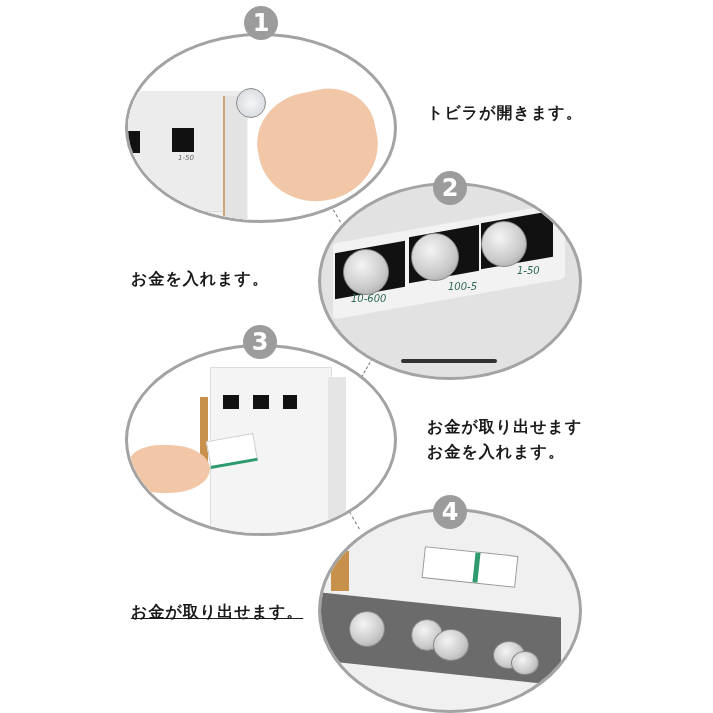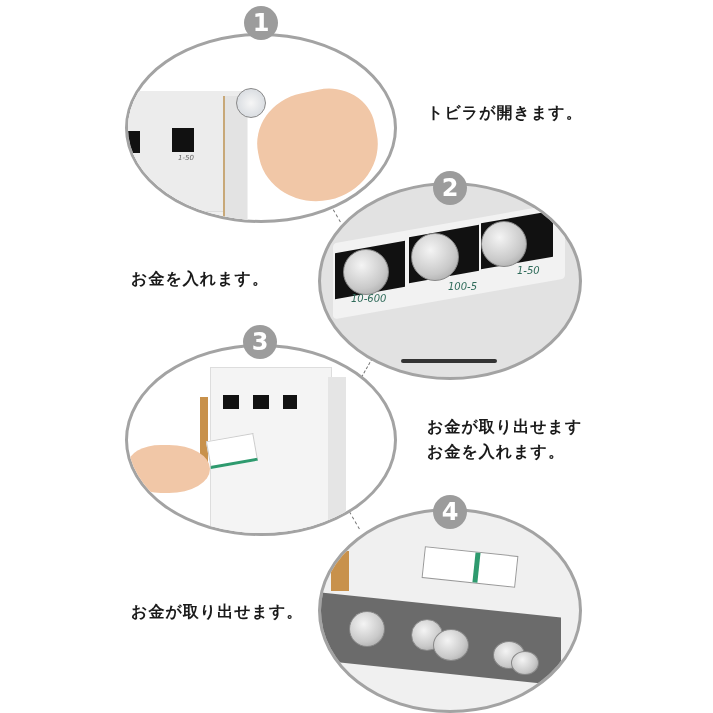--- a/index.html
+++ b/index.html
@@ -69,13 +69,13 @@
   <div class="abs" style="left:102px;top:40px;width:92px;height:30px;background:#fff;border:1px solid #999;transform:rotate(6deg);">
     <div class="abs" style="left:50px;top:0;width:5px;height:30px;background:#2e9a6e;"></div>
   </div>
   <div class="abs" style="left:0;top:94px;width:240px;height:68px;background:#6b6b6b;transform:skewY(6deg);"></div>
   <div class="coin" style="left:28px;top:100px;width:34px;height:34px;"></div>
   <div class="coin" style="left:90px;top:108px;width:30px;height:30px;"></div>
   <div class="coin" style="left:112px;top:118px;width:34px;height:30px;"></div>
   <div class="coin" style="left:172px;top:130px;width:30px;height:26px;"></div>
   <div class="coin" style="left:190px;top:140px;width:26px;height:22px;"></div>
 </div>
-<div class="caption" style="left:131px;top:600px;">お金が取り出せます。</div>
+<div class="caption" style="left:131px;top:600px;text-decoration:underline;">お金が取り出せます。</div>
 
 </body></html>

